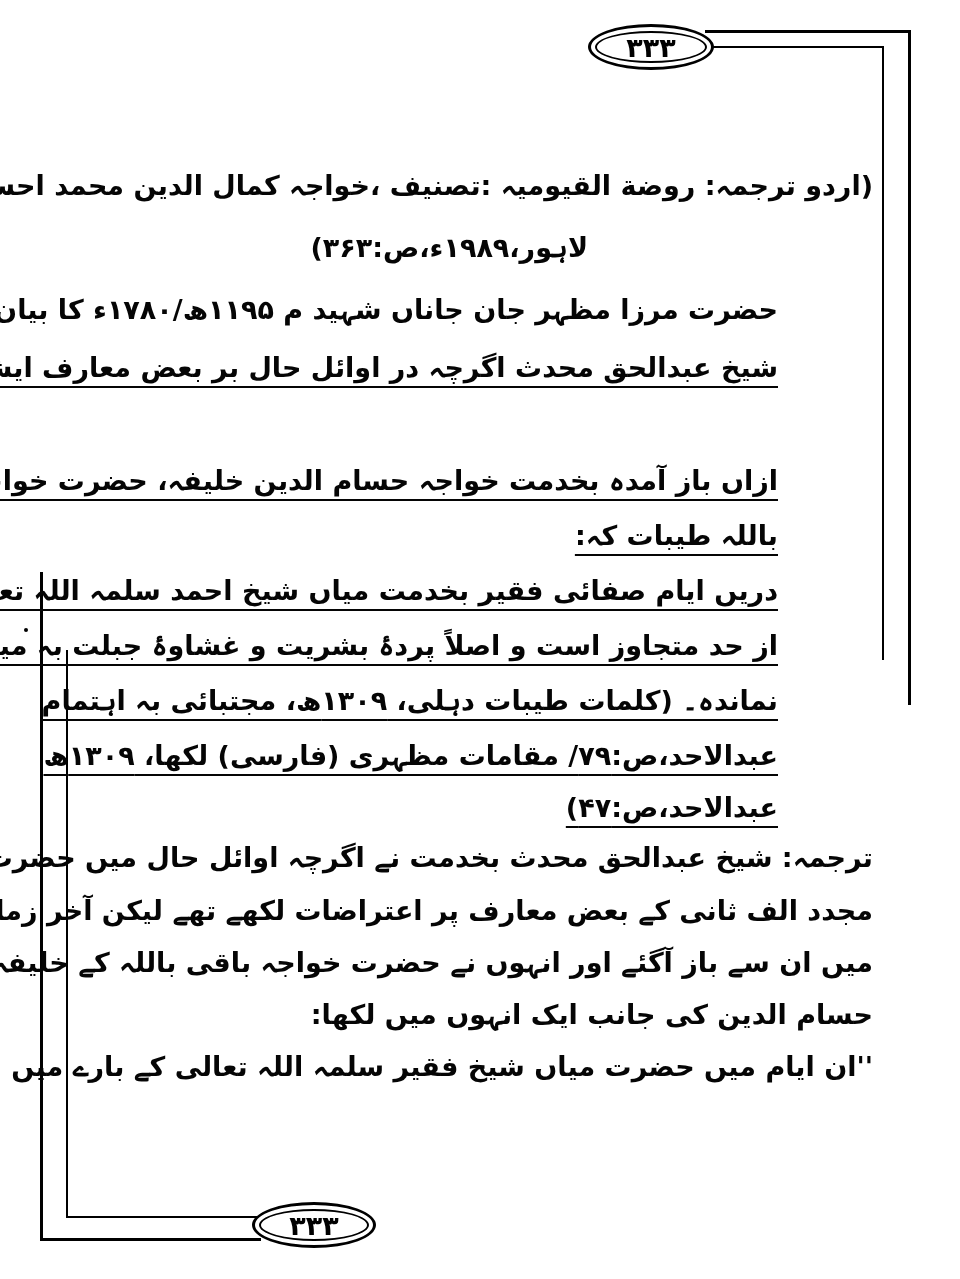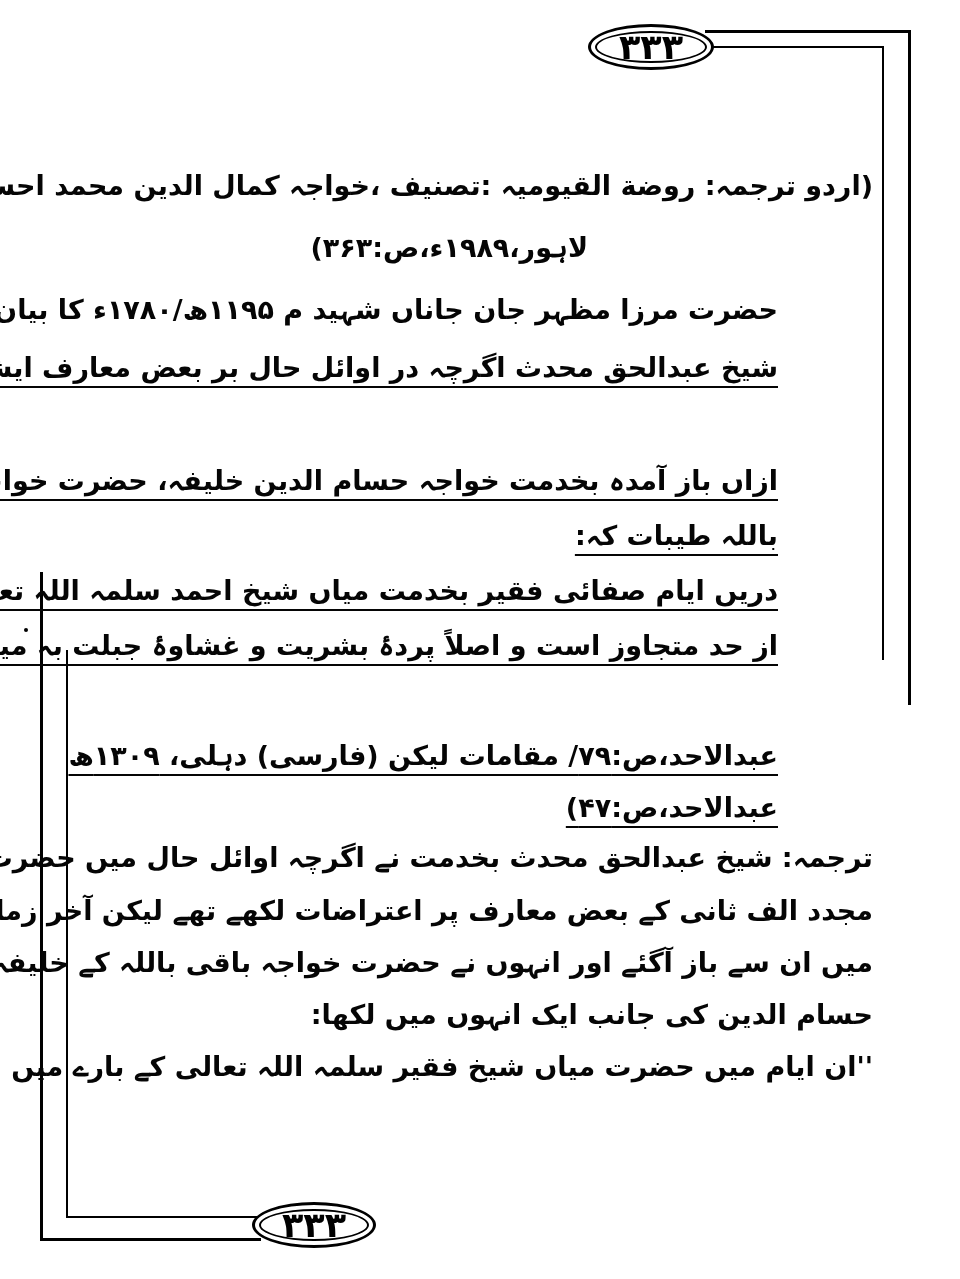--- a/index.html
+++ b/index.html
@@ -66,21 +66,21 @@
   }
   .oval .inner{
     width:calc(100% - 8px);
     height:calc(100% - 8px);
     border:2px solid #000;
     border-radius:50%;
     display:flex;
     align-items:center;
     justify-content:center;
     font-weight:700;
-    font-size:35px;
+    font-size:27px;
     letter-spacing:2px;
     box-sizing:border-box;
   }
   .oval.top{ left:588px; top:24px; width:126px; height:46px; }
   .oval.bottom{ left:252px; top:1202px; width:124px; height:46px; }
   
   .text-layer{
     position:absolute;
     left:105px; top:0;
     width:768px;
@@ -129,21 +129,22 @@
     <div class="line" style="top:168px">(اردو ترجمہ: روضة القیومیہ :تصنیف ،خواجہ کمال الدین محمد احسان سرہندی،</div>
     <div class="line cont-indent" style="top:230px">لاہور،۱۹۸۹ء،ص:۳۶۳)</div>
 
     <div class="line quote-indent" style="top:292px">حضرت مرزا مظہر جان جاناں شہید م ۱۱۹۵ھ/۱۷۸۰ء کا بیان ہے:</div>
 
     <div class="line quote-indent u" style="top:350px">شیخ عبدالحق محدث اگرچہ در اوائل حال بر بعض معارف ایشاں</div>
     <div class="line quote-indent u" style="top:463px">ازاں باز آمدہ بخدمت خواجہ حسام الدین خلیفہ، حضرت خواجہ باقی</div>
     <div class="line quote-indent u" style="top:518px">باللہ طیبات کہ:</div>
     <div class="line quote-indent u" style="top:573px">دریں ایام صفائی فقیر بخدمت میاں شیخ احمد سلمہ اللہ تعالیٰ</div>
     <div class="line quote-indent u" style="top:628px">از حد متجاوز است و اصلاً پردۂ بشریت و غشاوۂ جبلت بہ میان</div>
-    <div class="line quote-indent u" style="top:738px">عبدالاحد،ص:۷۹/ مقامات لیکن (فارسی) دہلی، ۱۳۰۹ھ</div>
+    <div class="line quote-indent u" style="top:683px">نماندہ۔ (کلمات طیبات دہلی، ۱۳۰۹ھ، مجتبائی بہ اہتمام</div>
+    <div class="line quote-indent u" style="top:738px">عبدالاحد،ص:۷۹/ مقامات مظہری (فارسی) لکھا، ۱۳۰۹ھ</div>
     <div class="line quote-indent u" style="top:790px">عبدالاحد،ص:۴۷)</div>
 
     <div class="line" style="top:840px">ترجمہ: شیخ عبدالحق محدث بخدمت نے اگرچہ اوائل حال میں حضرت</div>
     <div class="line" style="top:893px">مجدد الف ثانی کے بعض معارف پر اعتراضات لکھے تھے لیکن آخر زمانہ</div>
     <div class="line" style="top:945px">میں ان سے باز آگئے اور انہوں نے حضرت خواجہ باقی باللہ کے خلیفہ مرزا</div>
     <div class="line" style="top:997px">حسام الدین کی جانب ایک انہوں میں لکھا:</div>
     <div class="line" style="top:1049px">''ان ایام میں حضرت میاں شیخ فقیر سلمہ اللہ تعالی کے بارے میں</div>
 
   </div>
 </div>

